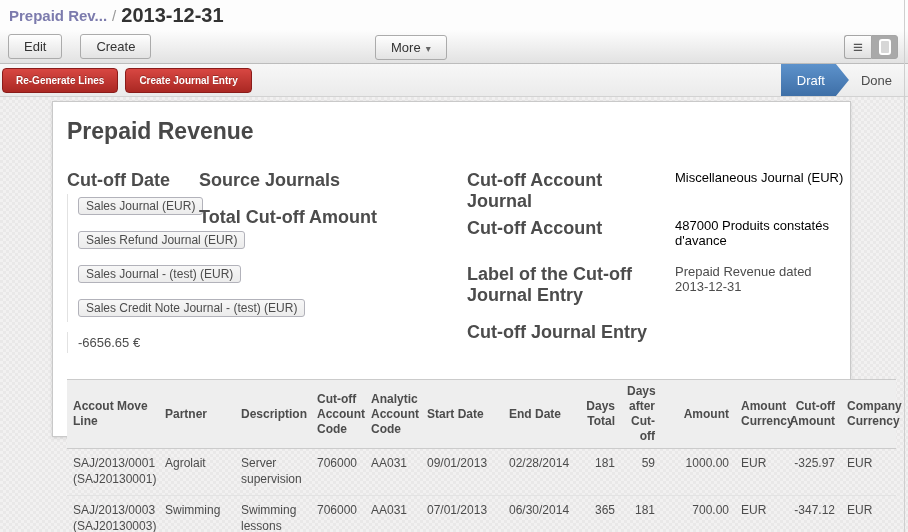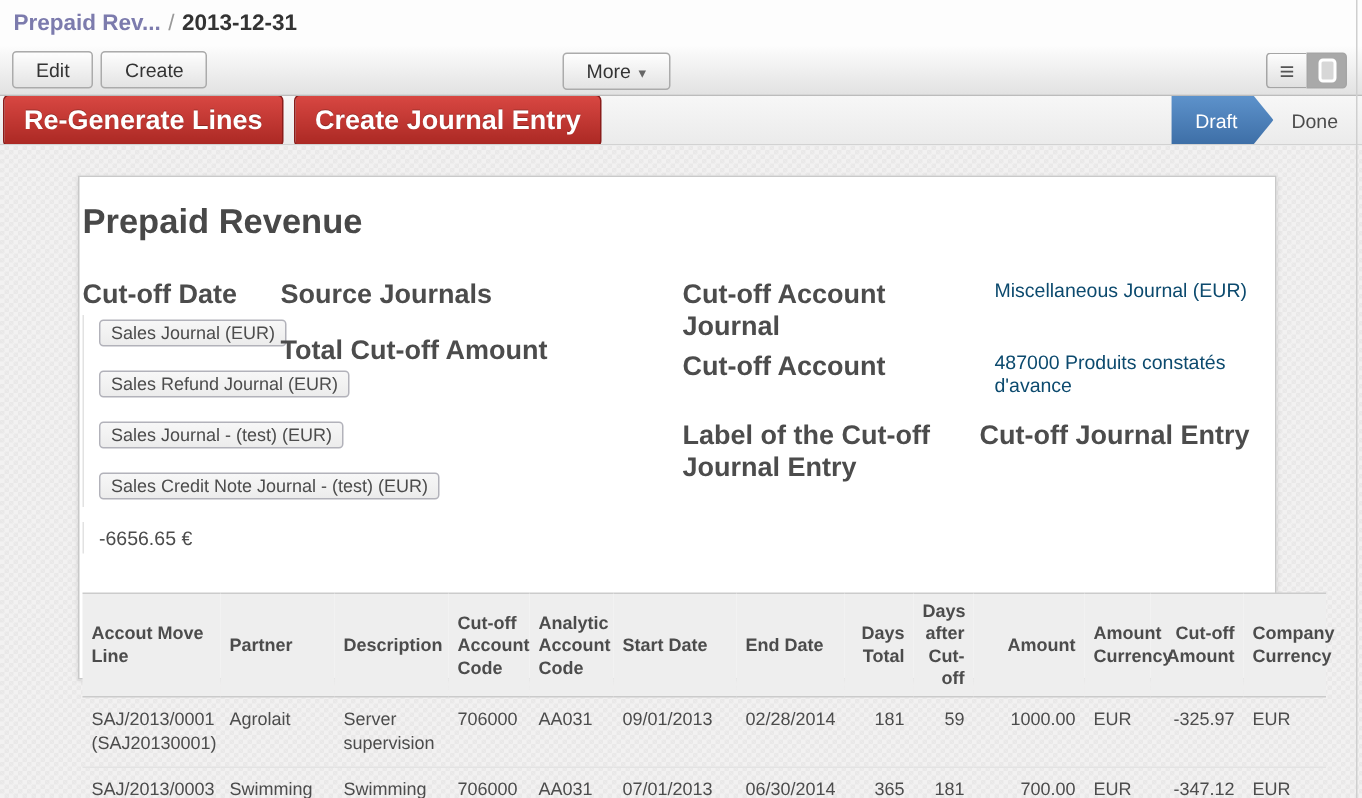--- a/index.html
+++ b/index.html
@@ -6,31 +6,31 @@
   html,body { width:908px; height:532px; }
   body {
     font-family:"Liberation Sans", sans-serif;
     background:#fff; color:#4c4c4c;
     position:relative; overflow:hidden;
   }
   
   .crumb-bar { height:30px; background:#fdfdfd; display:flex; align-items:center; padding-left:9px; }
   .crumb-link { color:#7c7bad; font-weight:bold; font-size:15px; text-decoration:none; cursor:pointer; }
   .crumb-sep { color:#999; font-size:15px; margin:0 5px; }
-  .crumb-current { color:#333; font-weight:bold; font-size:15px; }
+  .crumb-current { color:#333; font-weight:bold; font-size:20px; }
   
   .toolbar {
     height:34px; background:linear-gradient(#fdfdfd,#e2e2e2);
     border-bottom:1px solid #bcbcbc; position:relative;
     display:flex; align-items:center; padding:0 8px;
   }
   .btn {
     display:inline-block; background:linear-gradient(#fefefe,#e3e3e3);
     border:1px solid #ababab; border-radius:3px; color:#333;
-    font-size:13px; padding:4px 15px; margin-right:5px; cursor:pointer;
+    font-size:13px; padding:4px 15px; margin-right:18px; cursor:pointer;
   }
   .more-btn { position:absolute; left:375px; top:5px; }
   .caret { display:inline-block; font-size:10px; color:#666; margin-left:5px; }
   .switcher { position:absolute; right:10px; top:5px; display:flex; }
   .switch-btn {
     width:27px; height:24px; border:1px solid #a5a5a5;
     background:linear-gradient(#fdfdfd,#e0e0e0);
     display:flex; align-items:center; justify-content:center; cursor:pointer;
   }
   .switch-btn.first { border-radius:3px 0 0 3px; border-right:none; }
@@ -40,53 +40,53 @@
   .form-glyph { width:12px; height:16px; border:2px solid #fff; border-radius:3px; background:#d7d7d7; }
   
   .action-bar {
     height:33px; background:linear-gradient(#f7f7f7,#ebebeb);
     border-bottom:1px solid #d2d2d2; display:flex; align-items:center;
     padding-left:2px; position:relative; overflow:hidden;
   }
   .btn-red {
     background:linear-gradient(#d84742,#aa2823);
     border:1px solid #8a1c1a; border-radius:4px; color:#fff;
-    font-weight:bold; font-size:18px; padding:6px 13px; margin-right:7px;
+    font-weight:bold; font-size:10px; padding:6px 13px; margin-right:7px;
     cursor:pointer; text-shadow:0 -1px 0 rgba(0,0,0,.25);
   }
   .statusbar { position:absolute; right:6px; top:0; height:100%; display:flex; align-items:stretch; }
   .state-draft {
     background:linear-gradient(#5d92cb,#3e6fa7); color:#fff; font-size:13px;
     display:flex; align-items:center; padding:0 24px 0 16px;
     clip-path:polygon(0 0, calc(100% - 13px) 0, 100% 50%, calc(100% - 13px) 100%, 0 100%);
   }
   .state-done { color:#4c4c4c; font-size:13px; display:flex; align-items:center; padding:0 10px 0 12px; }
   
   .content {
     position:relative; height:435px;
     background-color:#f2f1f1;
     background-image:
       linear-gradient(45deg,#e9e8e8 25%,transparent 25%,transparent 75%,#e9e8e8 75%),
       linear-gradient(45deg,#e9e8e8 25%,transparent 25%,transparent 75%,#e9e8e8 75%);
     background-size:6px 6px; background-position:0 0,3px 3px;
   }
   .sheet {
-    position:absolute; left:52px; top:20px; width:799px; height:336px;
+    position:absolute; left:52px; top:4px; width:799px; height:336px;
     background:#fff; border:1px solid #c9c9c9; box-shadow:0 1px 3px rgba(0,0,0,.12);
-    padding-left:2px;
+    padding-left:14px;
   }
   .sheet-title { font-size:23px; font-weight:bold; color:#484848; margin:16px 0 22px 0; }
   
   .fields { display:flex; }
   .group-left { width:400px; display:grid; grid-template-columns:132px 1fr; align-content:start; }
   .group-right { flex:1; display:grid; grid-template-columns:198px 1fr; align-content:start; padding-right:6px; }
   .f-label { font-size:18px; font-weight:bold; color:#4c4c4c; padding:3px 6px 3px 0; }
   .f-value { font-size:13px; color:#4c4c4c; padding:3px 0 3px 10px; }
   .group-left .f-value { border-left:1px solid #e2e2e2; }
-  .f-link { color:#0c4a6e; cursor:pointer; text-decoration:none; }
+  .f-link { color:#000000; cursor:pointer; text-decoration:none; }
   .gap-above { margin-top:10px; }
   .tags { display:flex; flex-wrap:wrap; gap:16px; width:255px; padding-bottom:2px; }
   .tag {
     display:inline-block; white-space:nowrap; font-size:12px; color:#4c4c4c;
     background:linear-gradient(#f7f7f7,#ececec); border:1px solid #b2b2ba;
     border-radius:3px; padding:1px 7px;
   }
   
   .o-table { border-collapse:collapse; table-layout:fixed; width:829px; margin-top:26px; font-size:12px; }
   .o-table th {
@@ -154,20 +154,21 @@
       </div>
 
       <div class="group-right">
         <div class="f-label">Cut-off Account Journal</div>
         <div class="f-value"><span class="f-link">Miscellaneous Journal (EUR)</span></div>
 
         <div class="f-label">Cut-off Account</div>
         <div class="f-value"><span class="f-link">487000 Produits constatés d'avance</span></div>
 
         <div class="f-label gap-above">Label of the Cut-off Journal Entry</div>
+        <div class="f-value gap-above">Prepaid Revenue dated 2013-12-31</div>
 
         <div class="f-label gap-above">Cut-off Journal Entry</div>
         <div class="f-value gap-above"></div>
       </div>
     </div>
 
     <table class="o-table">
       <colgroup>
         <col style="width:92px">
           <col style="width:76px">

